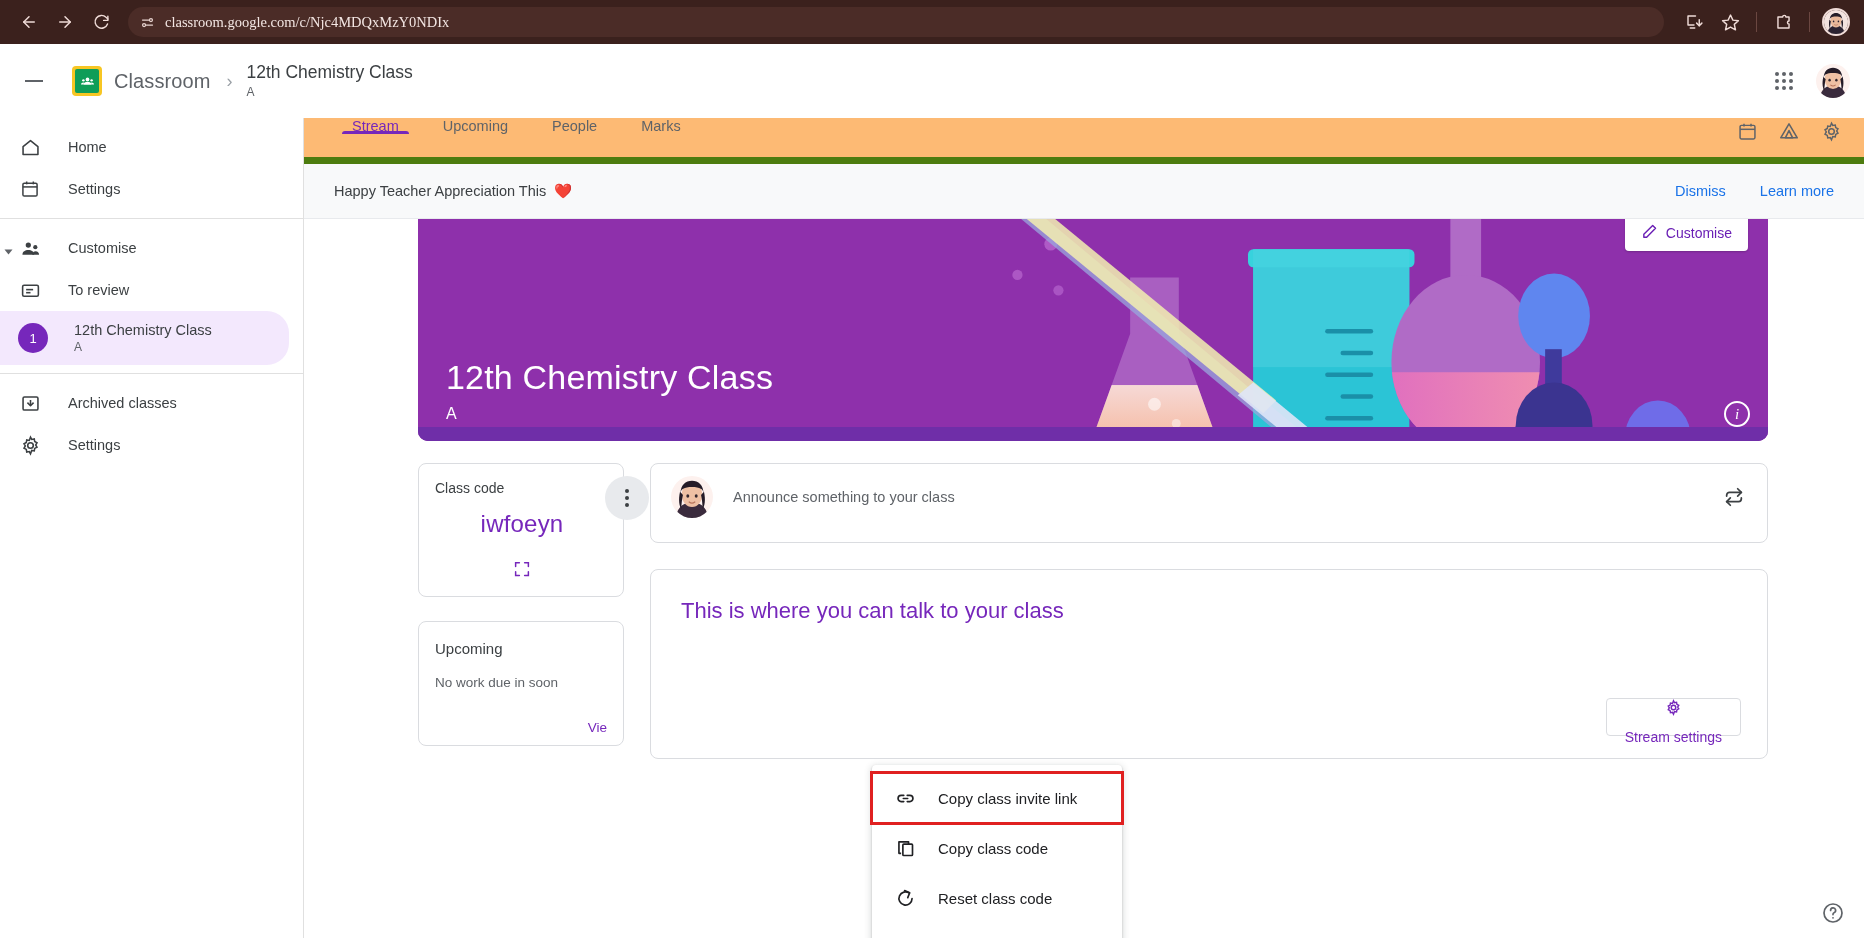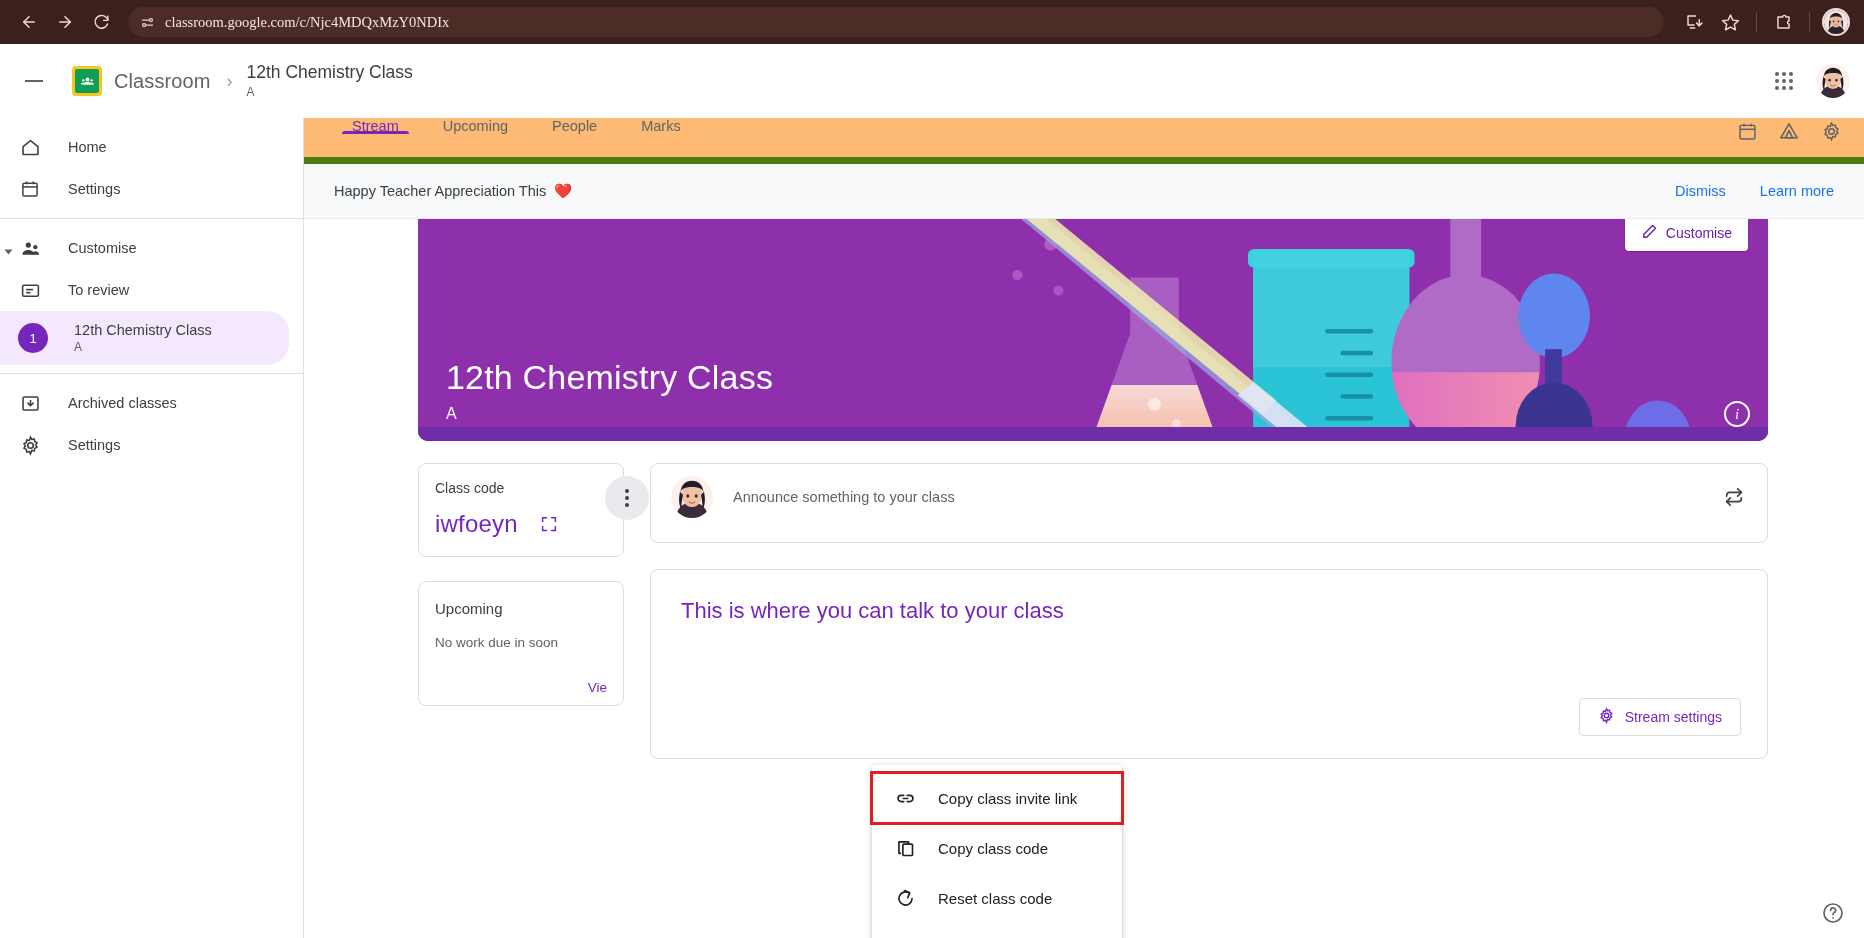--- a/index.html
+++ b/index.html
@@ -268,21 +268,21 @@
   
   .cards-row { display: flex; gap: 26px; margin-top: 22px; align-items: flex-start; }
   .left-col { width: 206px; flex: 0 0 206px; }
   .card {
     border: 1px solid #dadce0;
     border-radius: 8px;
     background: #fff;
   }
   .classcode-card { padding: 16px 14px 18px 16px; position: relative; }
   .classcode-card .lbl { font-size: 14px; color: #3c4043; }
-  .classcode-row { display: flex; align-items: center; gap: 22px; margin-top: 14px; }
+  .classcode-row { display: flex; align-items: center; gap: 22px; margin-top: 14px; flex-direction: column; }
   .classcode-val { font-size: 24px; color: #7627bb; letter-spacing: .2px; }
   .expand-ico { color: #7627bb; display: flex; }
   .kebab {
     position: absolute;
     right: -26px; top: 12px;
     width: 44px; height: 44px;
     border-radius: 50%;
     background: #e8eaed;
     display: flex; align-items: center; justify-content: center;
     flex-direction: column; gap: 3px;
@@ -308,20 +308,21 @@
 
   .stream-card { margin-top: 26px; padding: 28px 30px 26px; min-height: 190px; position: relative; }
   .stream-card .h { font-size: 22px; color: #7627bb; }
   .stream-card .p { font-size: 14.5px; color: #3c4043; margin-top: 14px; line-height: 1.55; max-width: 590px; }
   .stream-settings-btn {
     position: absolute; right: 26px; bottom: 22px;
     border: 1px solid #dadce0; border-radius: 4px;
     height: 38px; display: flex; align-items: center; gap: 10px;
     padding: 0 18px; color: #7627bb; font-size: 14px; font-weight: 500;
     background: #fff;
+    flex-direction: column;
   }
 
   
   .menu {
     position: absolute;
     left: 568px;
     top: 546px;
     width: 250px;
     background: #fff;
     border-radius: 4px;

